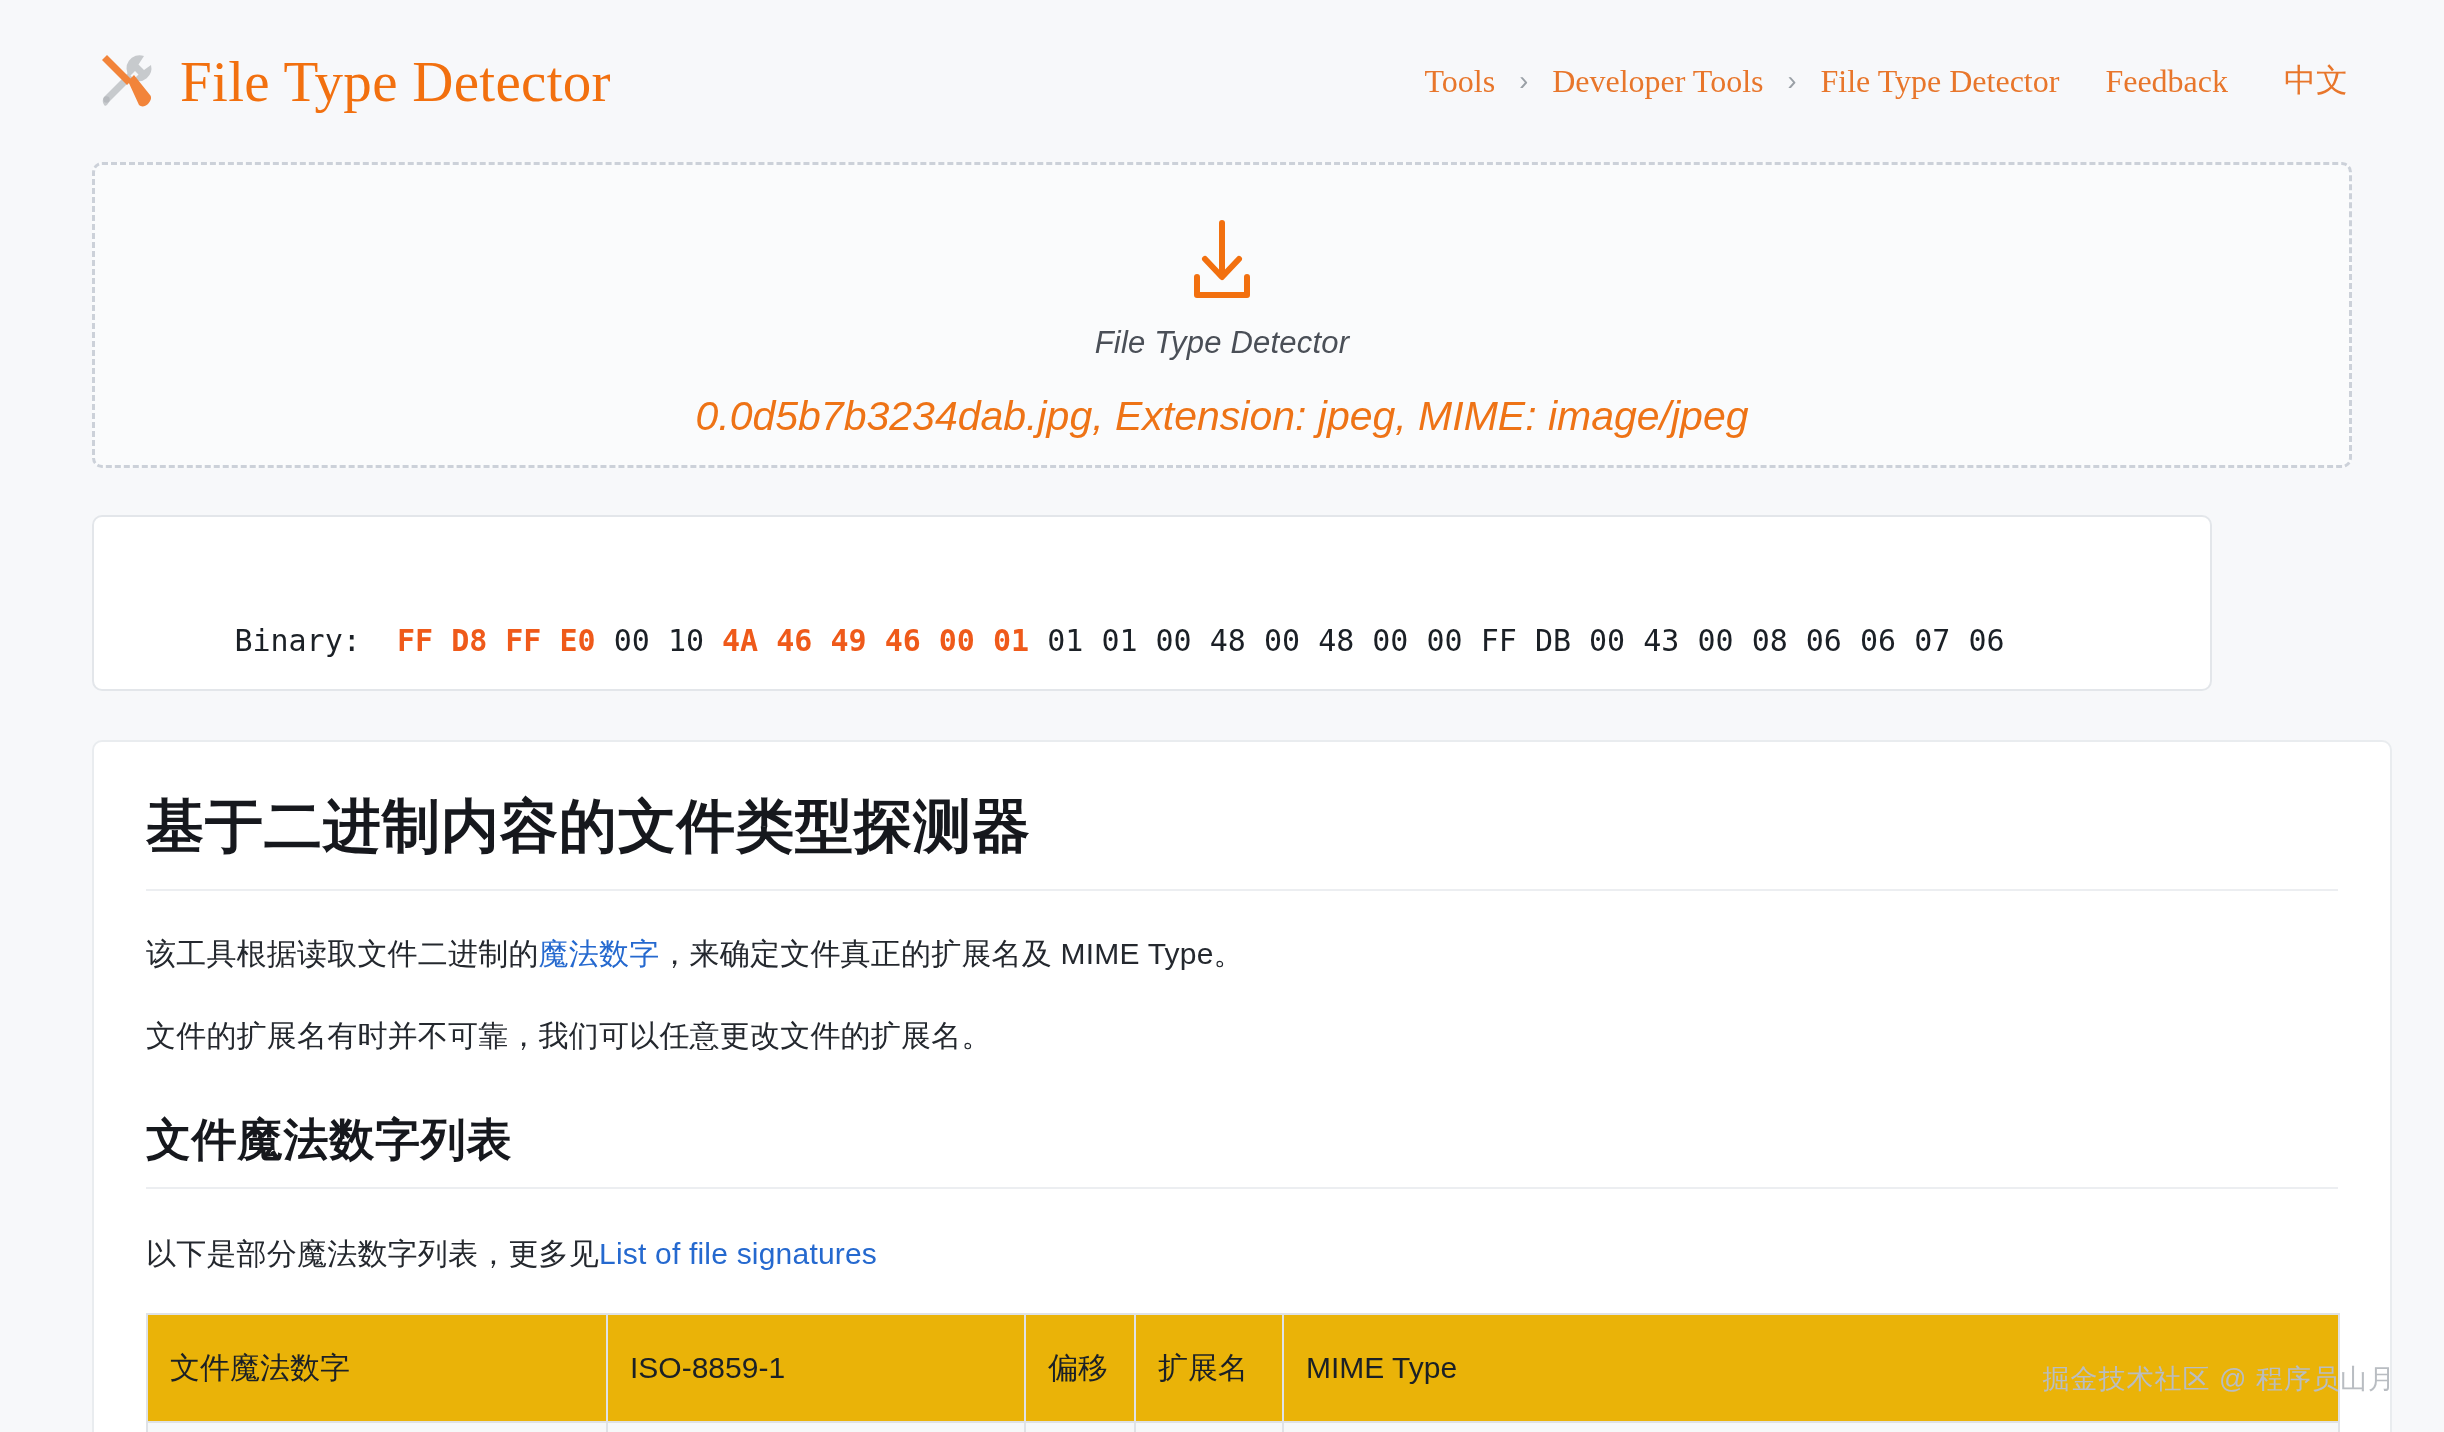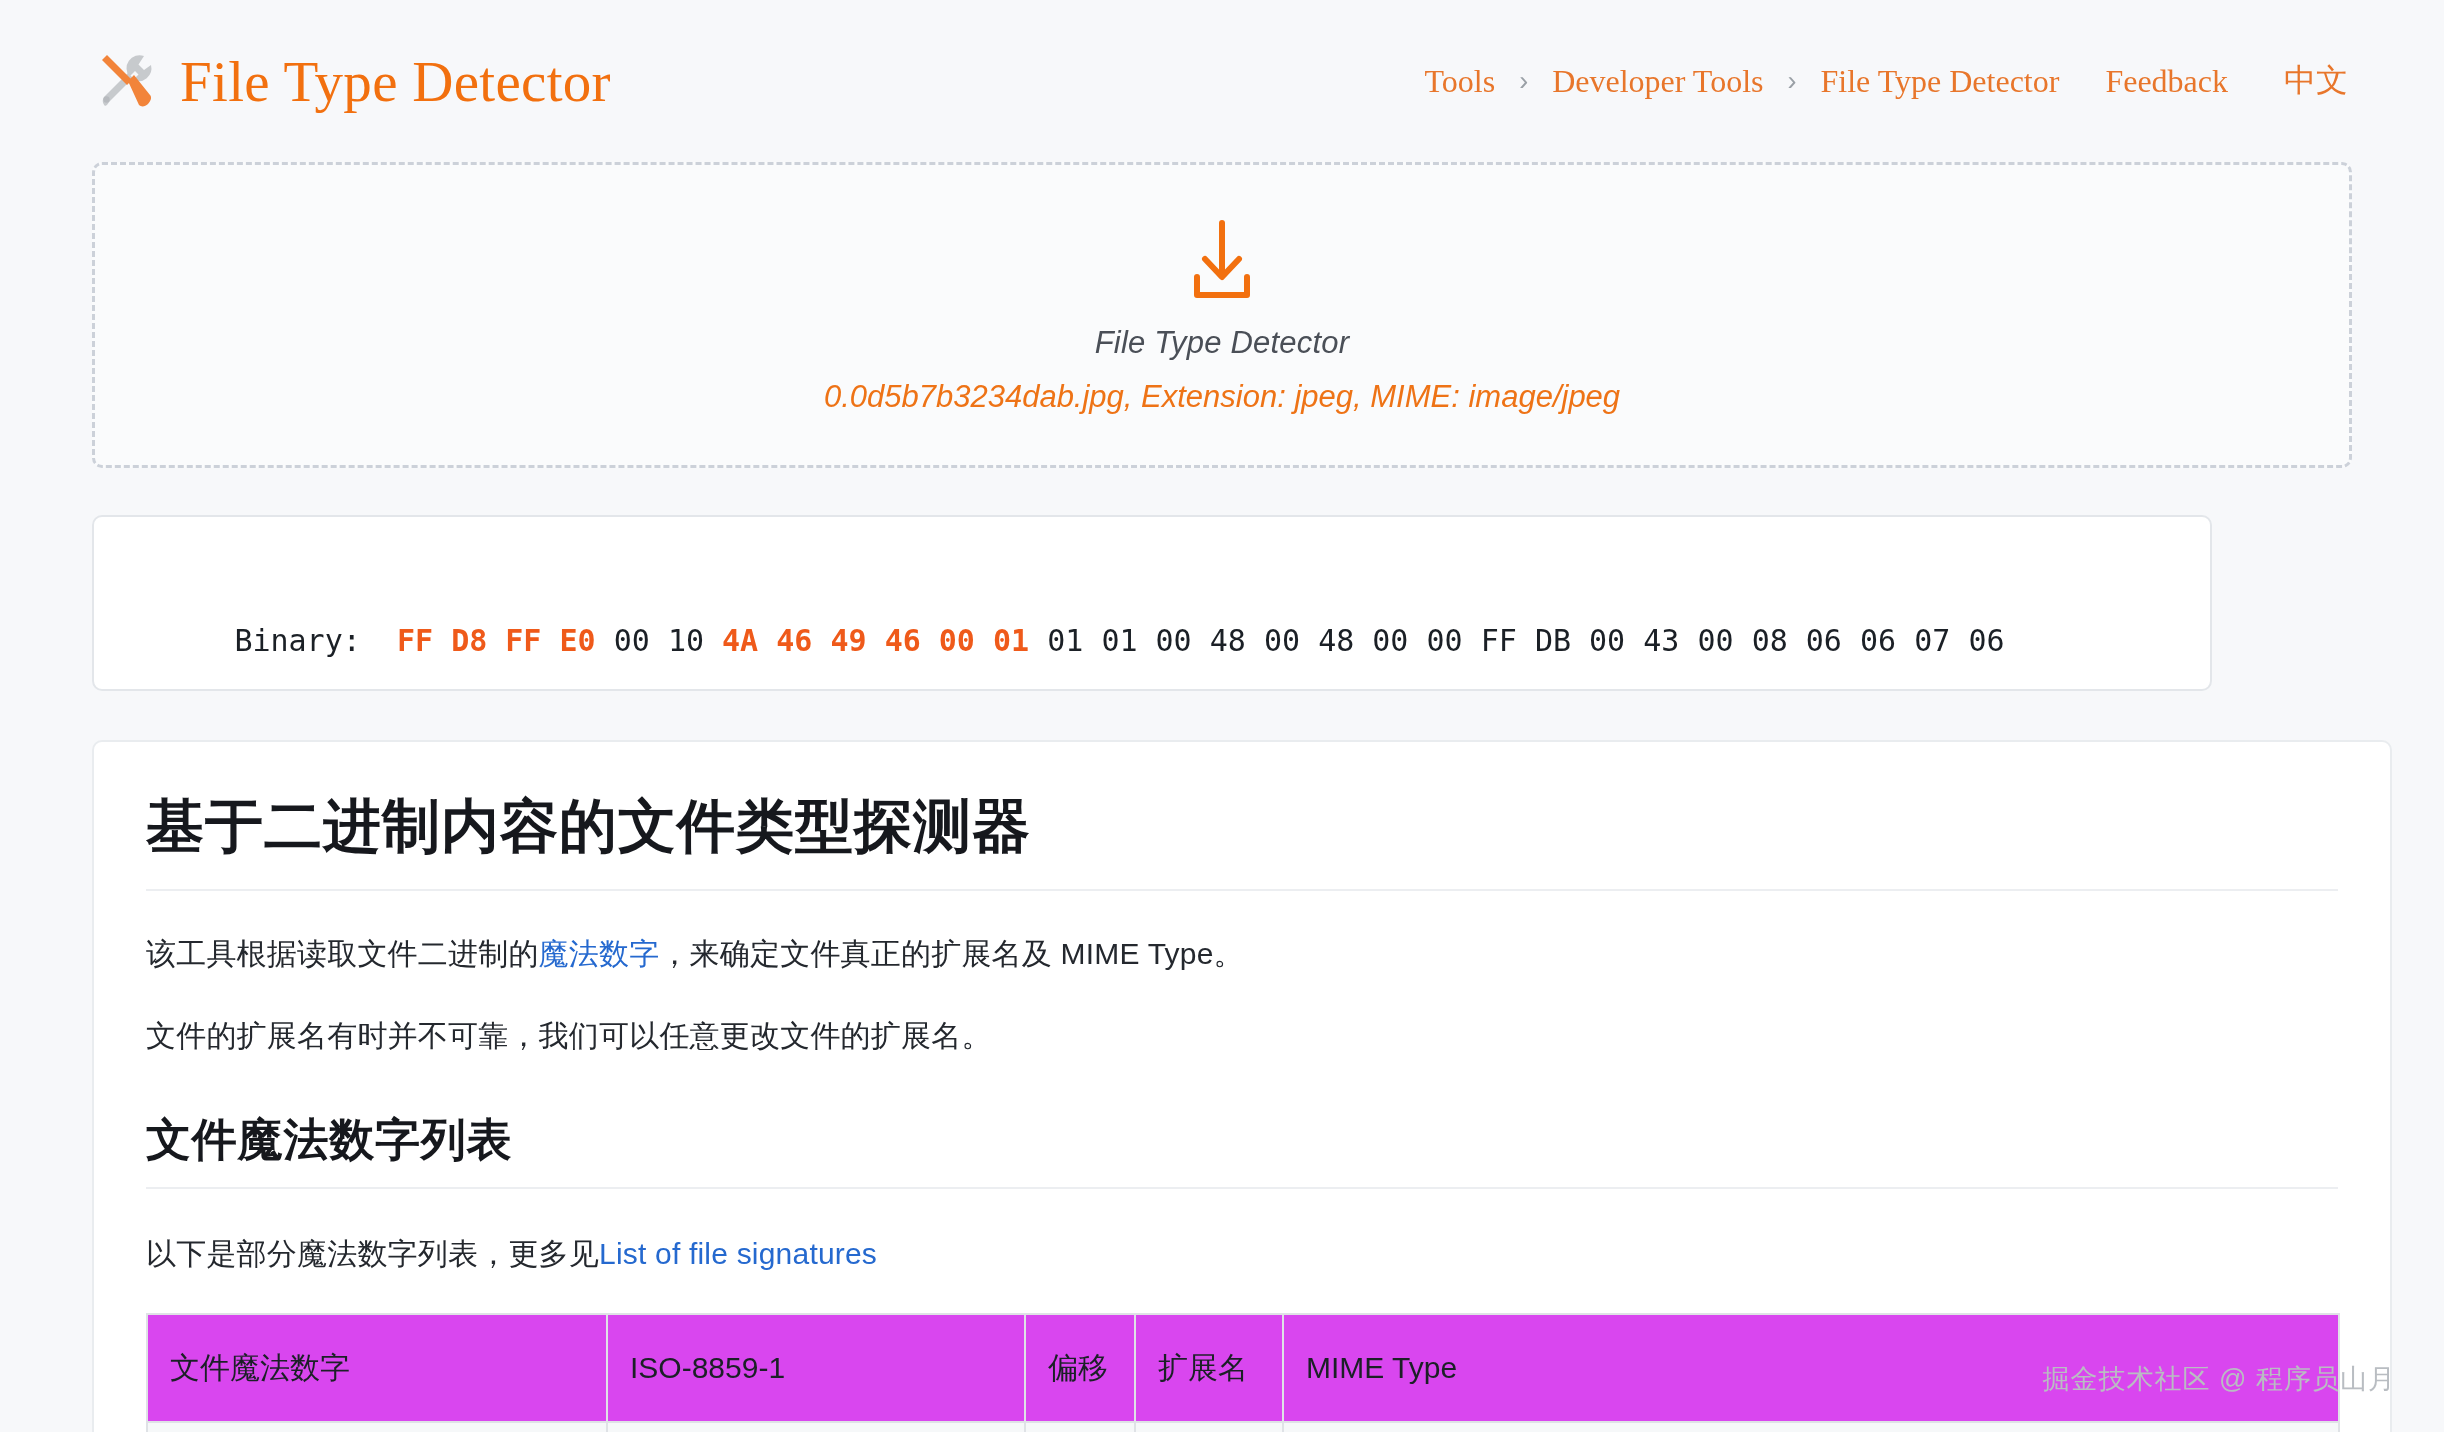--- a/index.html
+++ b/index.html
@@ -104,22 +104,22 @@
   .dz-label {
     margin-top: 22px;
     font-size: 31px;
     font-style: italic;
     color: #4a4f57;
     font-family: "Liberation Sans", sans-serif;
     letter-spacing: 0.2px;
   }
 
   .dz-file {
-    margin-top: 18px;
-    font-size: 31px;
+    margin-top: 32px;
+    font-size: 41px;
     font-style: italic;
     color: #ee7316;
     font-family: "Liberation Sans", sans-serif;
     white-space: nowrap;
   }
 
   
   .binary-card {
     position: absolute;
     left: 92px;
@@ -208,21 +208,21 @@
   .sig-table td {
     border: 2px solid #dfe2e6;
     text-align: left;
     vertical-align: middle;
     font-size: 30px;
     font-weight: normal;
     color: #1b2026;
     padding: 26px 22px;
     line-height: 1.45;
   }
-  .sig-table thead th { height: 108px; background: #d946ef; }
+  .sig-table thead th { height: 108px; background: #eab308; }
   .sig-table tbody tr { background: #f6f8f9; }
   .sig-table tbody td { height: 70px; }
 
   .col-magic  { width: 460px; }
   .col-iso    { width: 418px; }
   .col-off    { width: 110px; }
   .col-ext    { width: 148px; }
   .col-mime   { width: 1056px; }
 
   

